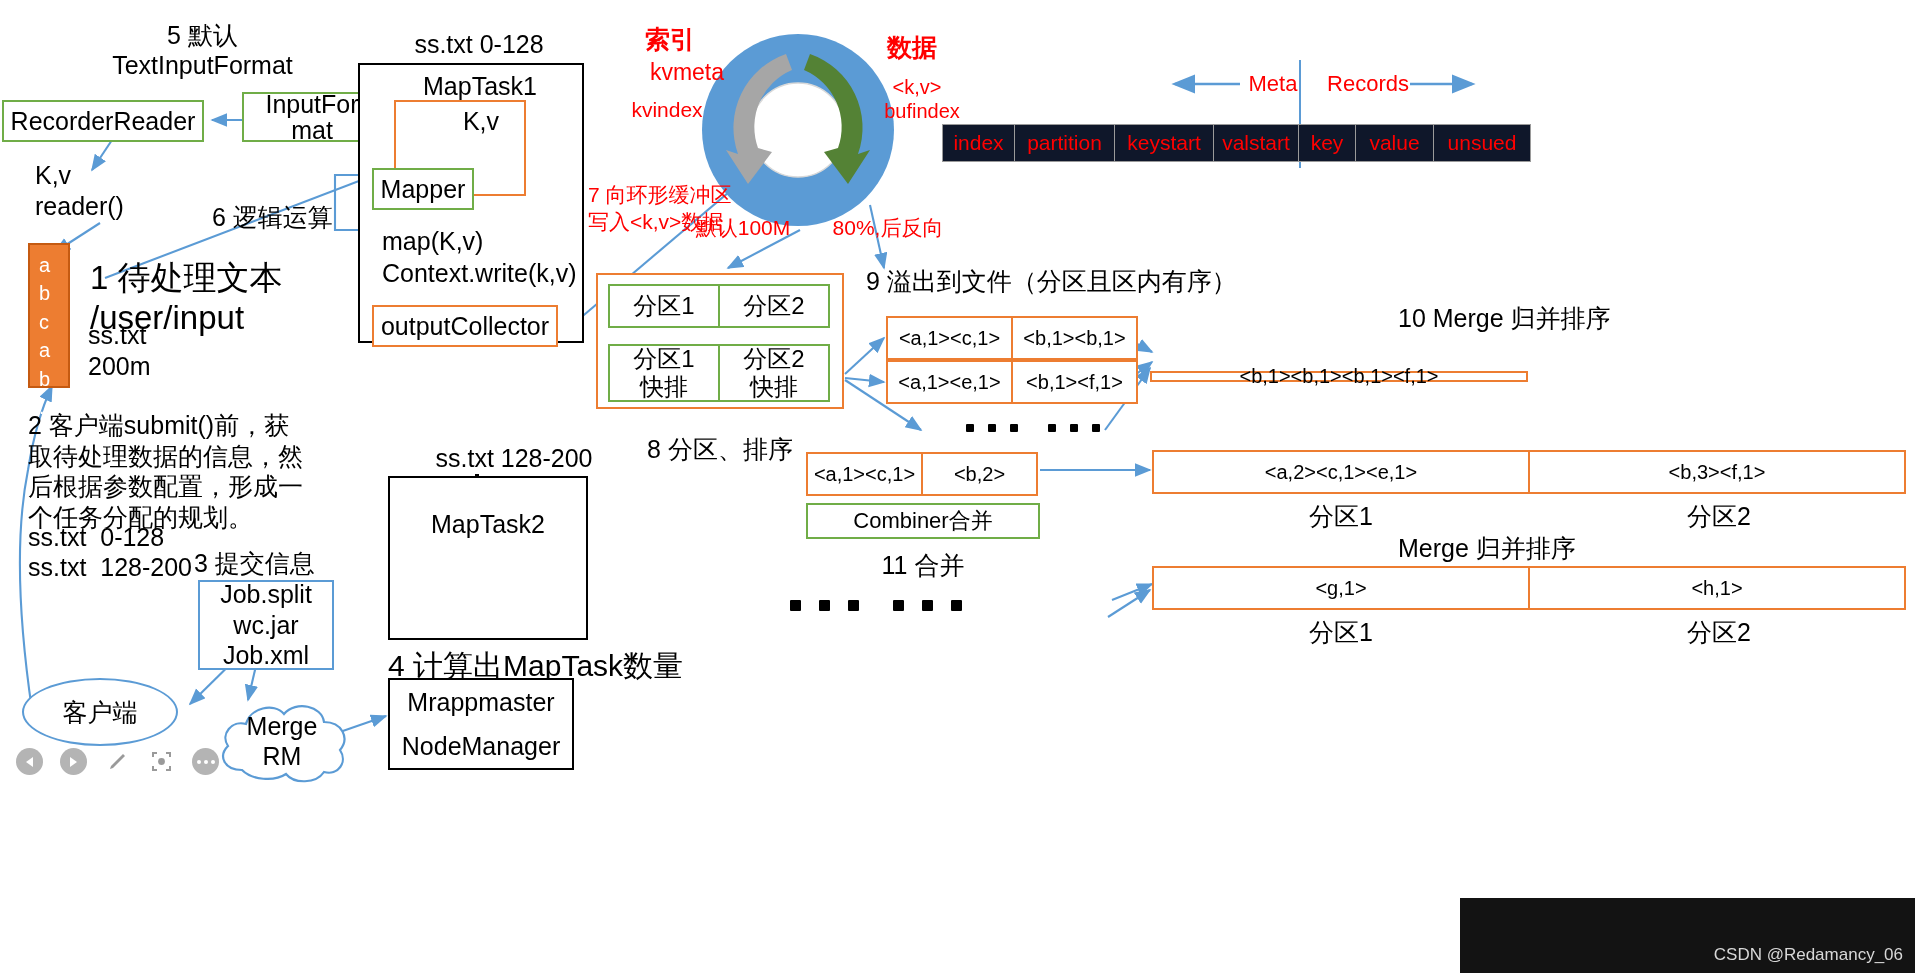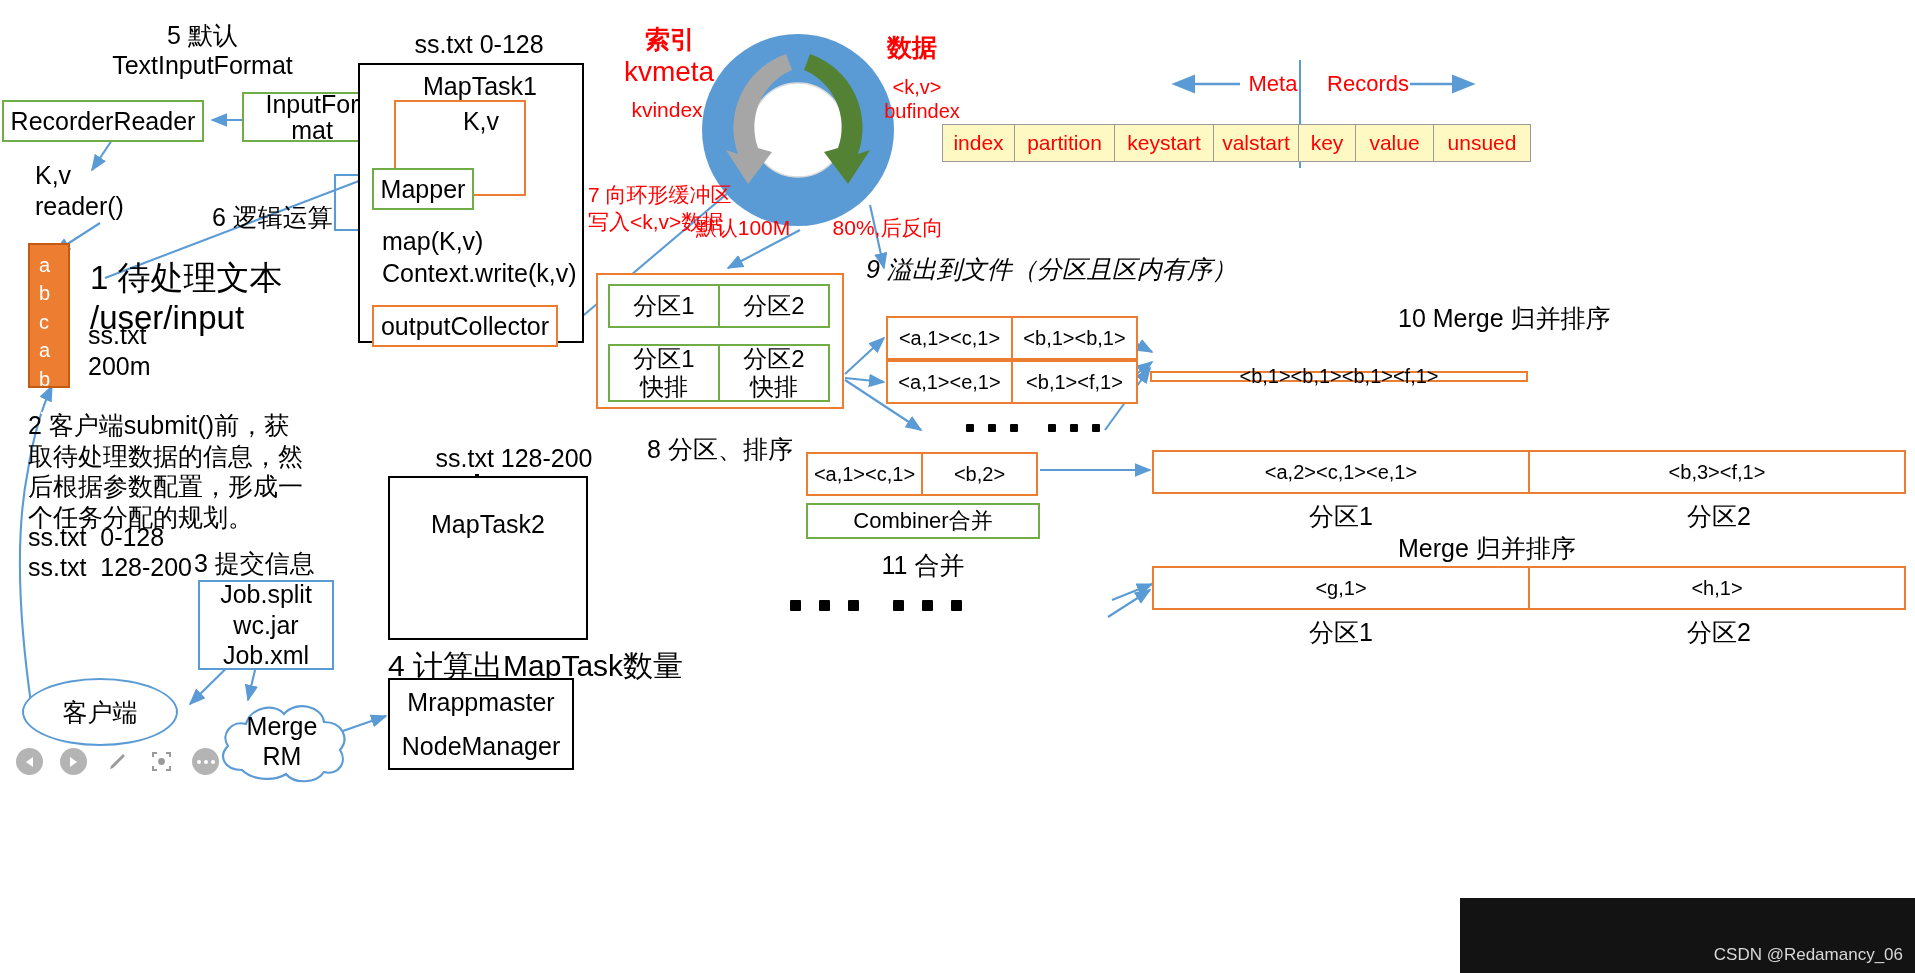--- a/index.html
+++ b/index.html
@@ -9,21 +9,21 @@
   .abs{position:absolute;box-sizing:border-box;}
   .txt{position:absolute;box-sizing:border-box;white-space:pre;line-height:1.22;}
   .ctr{display:flex;align-items:center;justify-content:center;text-align:center;}
   .box{position:absolute;box-sizing:border-box;background:#fff;}
   .green{border:2px solid #70ad47;}
   .orange{border:2px solid #ed7d31;}
   .black{border:2px solid #000;}
   .blue{border:2px solid #5b9bd5;}
   .red{color:#ff0000;}
   svg.ov{position:absolute;left:0;top:0;width:1915px;height:973px;overflow:visible;pointer-events:none;}
-  .tbl{position:absolute;display:flex;box-sizing:border-box;border:1px solid #9a9a9a;background:#fef9c3;}
+  .tbl{position:absolute;display:flex;box-sizing:border-box;border:1px solid #9a9a9a;background:#0f172a;}
   .tbl > div{box-sizing:border-box;border-right:1px solid #9a9a9a;display:flex;align-items:center;
              justify-content:center;color:#ff0000;font-size:21px;}
   .tbl > div:last-child{border-right:none;}
   .cellbox{position:absolute;box-sizing:border-box;display:flex;}
   .cellbox > div{box-sizing:border-box;display:flex;align-items:center;justify-content:center;
                  text-align:center;border:2px solid #ed7d31;background:#fff;}
   .cellbox.g > div{border-color:#70ad47;}
   .watermark{position:absolute;background:#131313;overflow:hidden;}
   .wm-text{position:absolute;color:#d8d8d8;font-size:17px;}
   .toolbar{position:absolute;display:flex;align-items:center;gap:17px;}
@@ -219,21 +219,21 @@
       <circle cx="98" cy="98" r="96" fill="#5b9bd5"></circle>
       <circle cx="98" cy="98" r="47" fill="#ffffff" stroke="#d9d9d9" stroke-width="1.5"></circle>
 
       <path d="M86,22 A78,78 0 0 0 38,122 L26,118 L48,152 L72,120 L58,116 A62,62 0 0 1 92,38 Z" fill="#a6a6a6"></path>
 
       <path d="M110,22 A78,78 0 0 1 158,122 L170,118 L148,152 L124,120 L138,116 A62,62 0 0 0 104,38 Z" fill="#548235"></path>
     </svg>
   </div>
 
   <div class="txt ctr red" style="left:622px;top:24px;width:96px;height:30px;font-size:25px;font-weight:bold;">索引</div>
-  <div class="txt ctr red" style="left:616px;top:58px;width:106px;height:28px;font-size:28px;">kvmeta</div>
+  <div class="txt ctr red" style="left:634px;top:58px;width:106px;height:28px;font-size:23px;">kvmeta</div>
   <div class="txt ctr red" style="left:612px;top:96px;width:110px;height:28px;font-size:21px;">kvindex</div>
 
   <div class="txt ctr red" style="left:872px;top:32px;width:80px;height:30px;font-size:25px;font-weight:bold;">数据</div>
   <div class="txt ctr red" style="left:878px;top:74px;width:78px;height:26px;font-size:20px;">&lt;k,v&gt;</div>
   <div class="txt ctr red" style="left:874px;top:98px;width:96px;height:26px;font-size:20px;">bufindex</div>
 
   <div class="txt red" style="left:588px;top:182px;width:180px;font-size:21px;white-space:pre-line;line-height:1.28;">7 向环形缓冲区
 写入&lt;k,v&gt;数据</div>
 
   <div class="txt ctr red" style="left:678px;top:214px;width:130px;height:28px;font-size:21px;">默认100M</div>
@@ -258,21 +258,21 @@
       <div style="width: 50%; white-space: pre-line; line-height: 1.15; margin-left: -2px;">分区2</div>
     </div>
   <div class="cellbox g" id="part-row2" style="left:608px;top:344px;width:224px;height:58px;font-size:24px;">
       <div style="width: 50%; white-space: pre-line; line-height: 1.15;">分区1
 快排</div>
       <div style="width: 50%; white-space: pre-line; line-height: 1.15; margin-left: -2px;">分区2
 快排</div>
     </div>
   <div class="txt ctr" style="left:596px;top:432px;width:248px;height:34px;font-size:25px;">8 分区、排序</div>
 
-  <div class="txt" style="left:866px;top:254px;width:520px;font-size:25px;font-style:italic;">9 溢出到文件（分区且区内有序）</div>
+  <div class="txt" style="left:866px;top:266px;width:520px;font-size:25px;">9 溢出到文件（分区且区内有序）</div>
 
   <div class="cellbox" id="spill-0" style="left:886px;top:316px;width:254px;height:44px;font-size:20px;">
       <div style="width: 50%;">&lt;a,1&gt;&lt;c,1&gt;</div>
       <div style="width: 50%; margin-left: -2px;">&lt;b,1&gt;&lt;b,1&gt;</div>
     </div>
   <div class="cellbox" id="spill-1" style="left:886px;top:360px;width:254px;height:44px;font-size:20px;">
       <div style="width: 50%;">&lt;a,1&gt;&lt;e,1&gt;</div>
       <div style="width: 50%; margin-left: -2px;">&lt;b,1&gt;&lt;f,1&gt;</div>
     </div>
   <div class="cellbox" id="spill-2" style="left:806px;top:452px;width:234px;height:44px;font-size:20px;">

